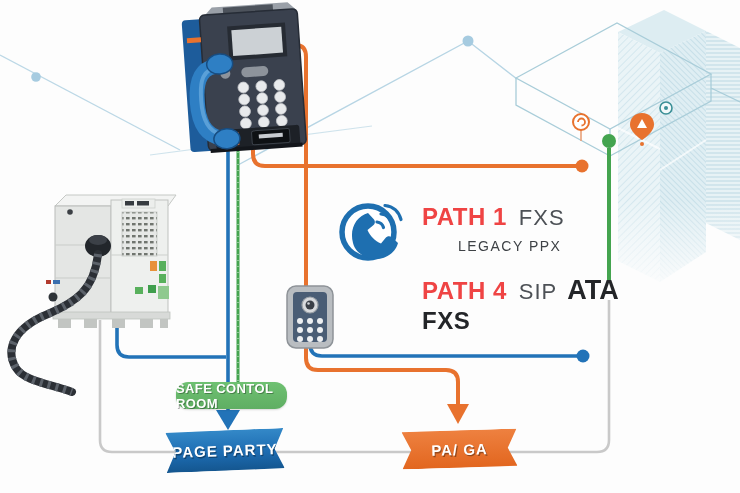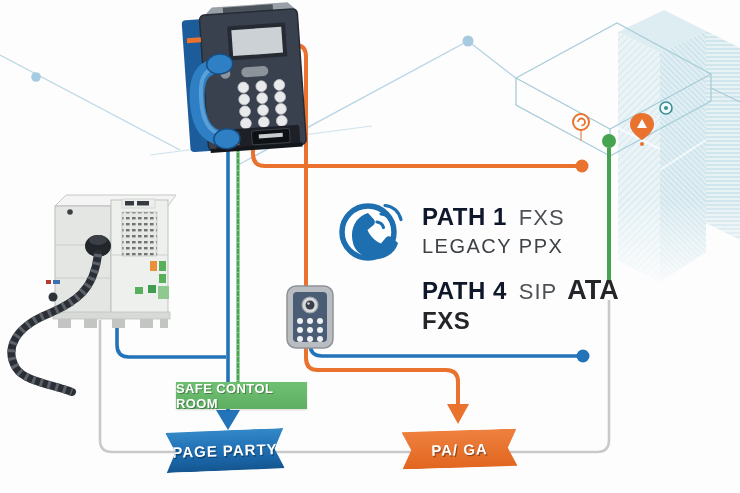--- a/index.html
+++ b/index.html
@@ -3,31 +3,32 @@
 <meta charset="utf-8">
 <style>
   html,body{margin:0;padding:0;background:#fff;}
   #canvas{
     position:relative;width:740px;height:493px;overflow:hidden;
     background:#fdfdfd;font-family:"Liberation Sans",sans-serif;
   }
   #canvas svg{position:absolute;left:0;top:0;}
   .path-text{position:absolute;left:422px;color:#26282c;line-height:27px;white-space:nowrap;}
   .pt1{top:203px;} .pt2{top:277px;}
-  .pt-title{font-size:24px;font-weight:700;color:#0f172a;letter-spacing:.5px;}
+  .pt-title{font-size:24px;font-weight:700;color:#ef4444;letter-spacing:.5px;}
   .pt-tech{font-size:22px;font-weight:400;color:#4d5156;margin-left:12px;letter-spacing:1px;}
   .pt-tech2{font-size:27px;font-weight:700;color:#232528;margin-left:10px;}
-  .pt-sub{font-size:20px;font-weight:400;color:#3e4246;letter-spacing:1.5px;}
+  .pt-sub{font-size:14px;font-weight:400;color:#3e4246;letter-spacing:1.5px;margin-left:36px;}
   .pt-sub-bold{font-size:24px;font-weight:700;color:#232528;letter-spacing:.5px;}
 
   .green-box{
-    position:absolute;left:176px;top:382px;width:131px;height:27px;
+    position:absolute;left:176px;top:382px;width:111px;height:27px;
     background:linear-gradient(180deg,#6fc172,#5fae63);
     display:flex;align-items:center;justify-content:center;
     box-shadow:0 1px 2px rgba(0,0,0,.15);
+    border-radius:12px;
   }
   .green-box span{
     color:#fff;font-size:13px;font-weight:700;letter-spacing:.4px;
     text-shadow:1px 1px 0 rgba(0,0,0,.3);
   }
   .banner{
     position:absolute;display:flex;align-items:center;justify-content:center;
     clip-path:polygon(0 2%,100% 0,92% 50%,100% 98%,0 100%,8% 50%);
   }
   .banner span{

